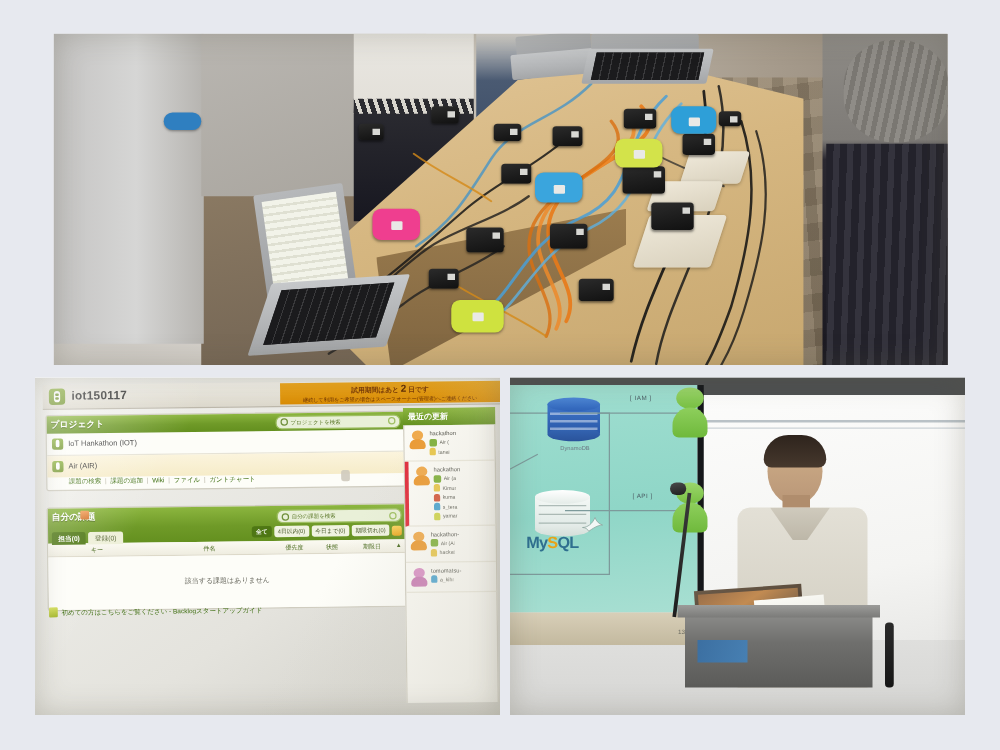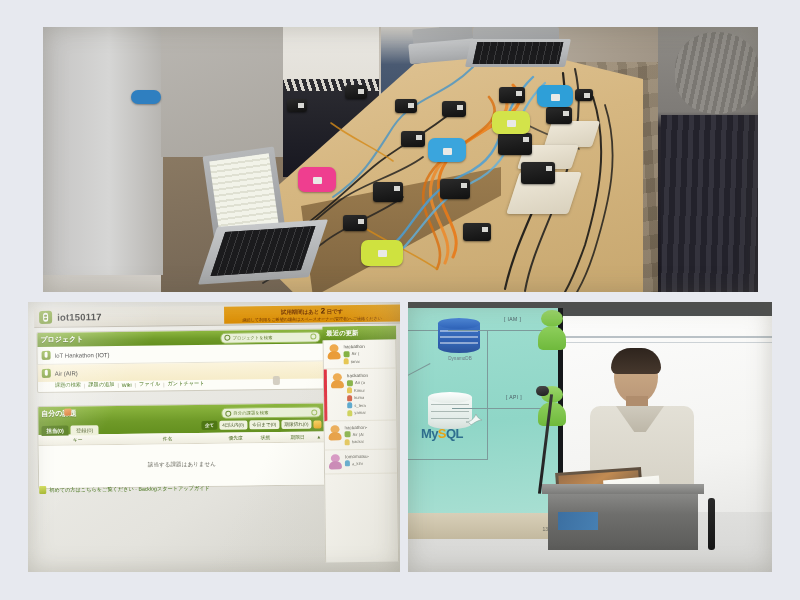--- a/index.html
+++ b/index.html
@@ -183,21 +183,21 @@
   
   .glare{position:absolute;inset:0;pointer-events:none;
     background:linear-gradient(118deg,rgba(255,255,255,.45) 0%,rgba(255,255,255,0) 28%,
       rgba(255,255,255,0) 62%,rgba(210,208,198,.55) 100%);}
   .vign{position:absolute;inset:0;pointer-events:none;
     box-shadow:inset 0 0 24px rgba(90,85,70,.28);}
   
   #photo-br{left:408px;top:302px;width:364px;height:270px;background:#cfd2d4;}
   .br-room{position:absolute;inset:0;background:linear-gradient(180deg,#f2f2f0 0%,#e6e6e4 60%,#d6d6d4 100%);}
   .br-wallTop{position:absolute;left:0;top:0;width:100%;height:14px;background:#4d4f50;}
-  .br-screen{position:absolute;left:0px;top:6px;width:150px;height:205px;
+  .br-screen{position:absolute;left:0px;top:6px;width:150px;height:182px;
     background:linear-gradient(175deg,#9fded0 0%,#8fd6c7 55%,#a8dfd2 100%);
     border-right:5px solid #15171a;}
   .br-screen .btm{position:absolute;left:0;bottom:-26px;width:155px;height:26px;
     background:linear-gradient(180deg,#d8cfb8,#c3b99f);}
   .slide-ver{position:absolute;right:10px;bottom:-19px;font-size:5px;color:#6a6a60;}
   .dyn{position:absolute;left:30px;top:10px;width:42px;height:36px;}
   .dyn .c{position:absolute;left:0;top:0;width:42px;height:11px;border-radius:50%;
     background:linear-gradient(180deg,#4d86d6,#2f63b8);}
   .dyn .m{position:absolute;left:0;top:5px;width:42px;height:24px;
     background:linear-gradient(180deg,#3f76c9,#2a58a8);}

